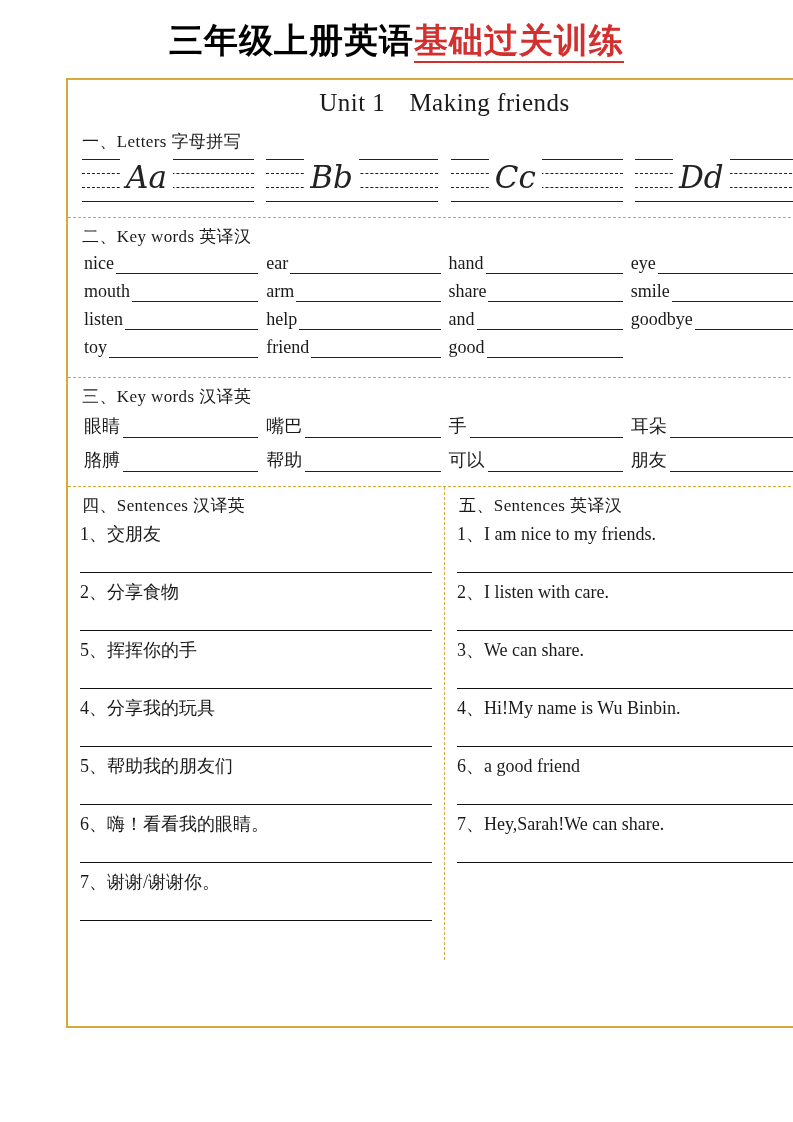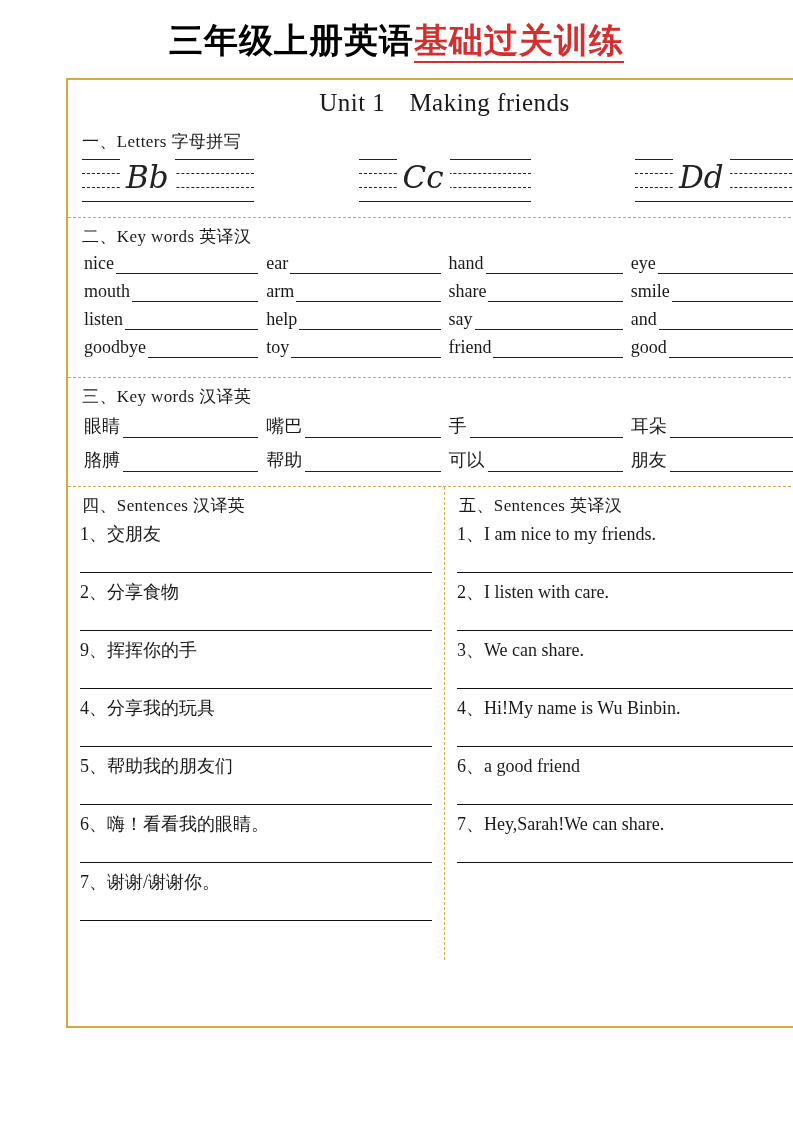--- a/index.html
+++ b/index.html
@@ -186,20 +186,27 @@
   </div>
 
   <div class="section">
     <div class="sec-head">一、Letters 字母拼写</div>
     <div class="letters-row">
       <div class="letter-cell">
         <div class="rule solid r1"></div>
           <div class="rule r2"></div>
           <div class="rule r3"></div>
           <div class="rule solid r4"></div>
+        <div class="letter-glyph">Aa</div>
+      </div>
+      <div class="letter-cell">
+        <div class="rule solid r1"></div>
+          <div class="rule r2"></div>
+          <div class="rule r3"></div>
+          <div class="rule solid r4"></div>
         <div class="letter-glyph">Bb</div>
       </div>
       <div class="letter-cell">
         <div class="rule solid r1"></div>
           <div class="rule r2"></div>
           <div class="rule r3"></div>
           <div class="rule solid r4"></div>
         <div class="letter-glyph">Cc</div>
       </div>
       <div class="letter-cell">
@@ -250,24 +257,20 @@
           <span class="blank"></span>
         </div>
       <div class="word-item">
           <span class="w">listen</span>
           <span class="blank"></span>
         </div>
       <div class="word-item">
           <span class="w">help</span>
           <span class="blank"></span>
         </div>
-      <div class="word-item">
-          <span class="w">say</span>
-          <span class="blank"></span>
-        </div>
 
       <div class="word-item">
           <span class="w">and</span>
           <span class="blank"></span>
         </div>
       <div class="word-item">
           <span class="w">goodbye</span>
           <span class="blank"></span>
         </div>
       <div class="word-item">
@@ -335,21 +338,21 @@
       <div class="sent-list">
         <div class="sent-item">
           <div class="sent-text">1、交朋友</div>
           <div class="answer-line"></div>
         </div>
         <div class="sent-item">
           <div class="sent-text">2、分享食物</div>
           <div class="answer-line"></div>
         </div>
         <div class="sent-item">
-          <div class="sent-text">9、挥挥你的手</div>
+          <div class="sent-text">5、挥挥你的手</div>
           <div class="answer-line"></div>
         </div>
         <div class="sent-item">
           <div class="sent-text">4、分享我的玩具</div>
           <div class="answer-line"></div>
         </div>
         <div class="sent-item">
           <div class="sent-text">5、帮助我的朋友们</div>
           <div class="answer-line"></div>
         </div>

